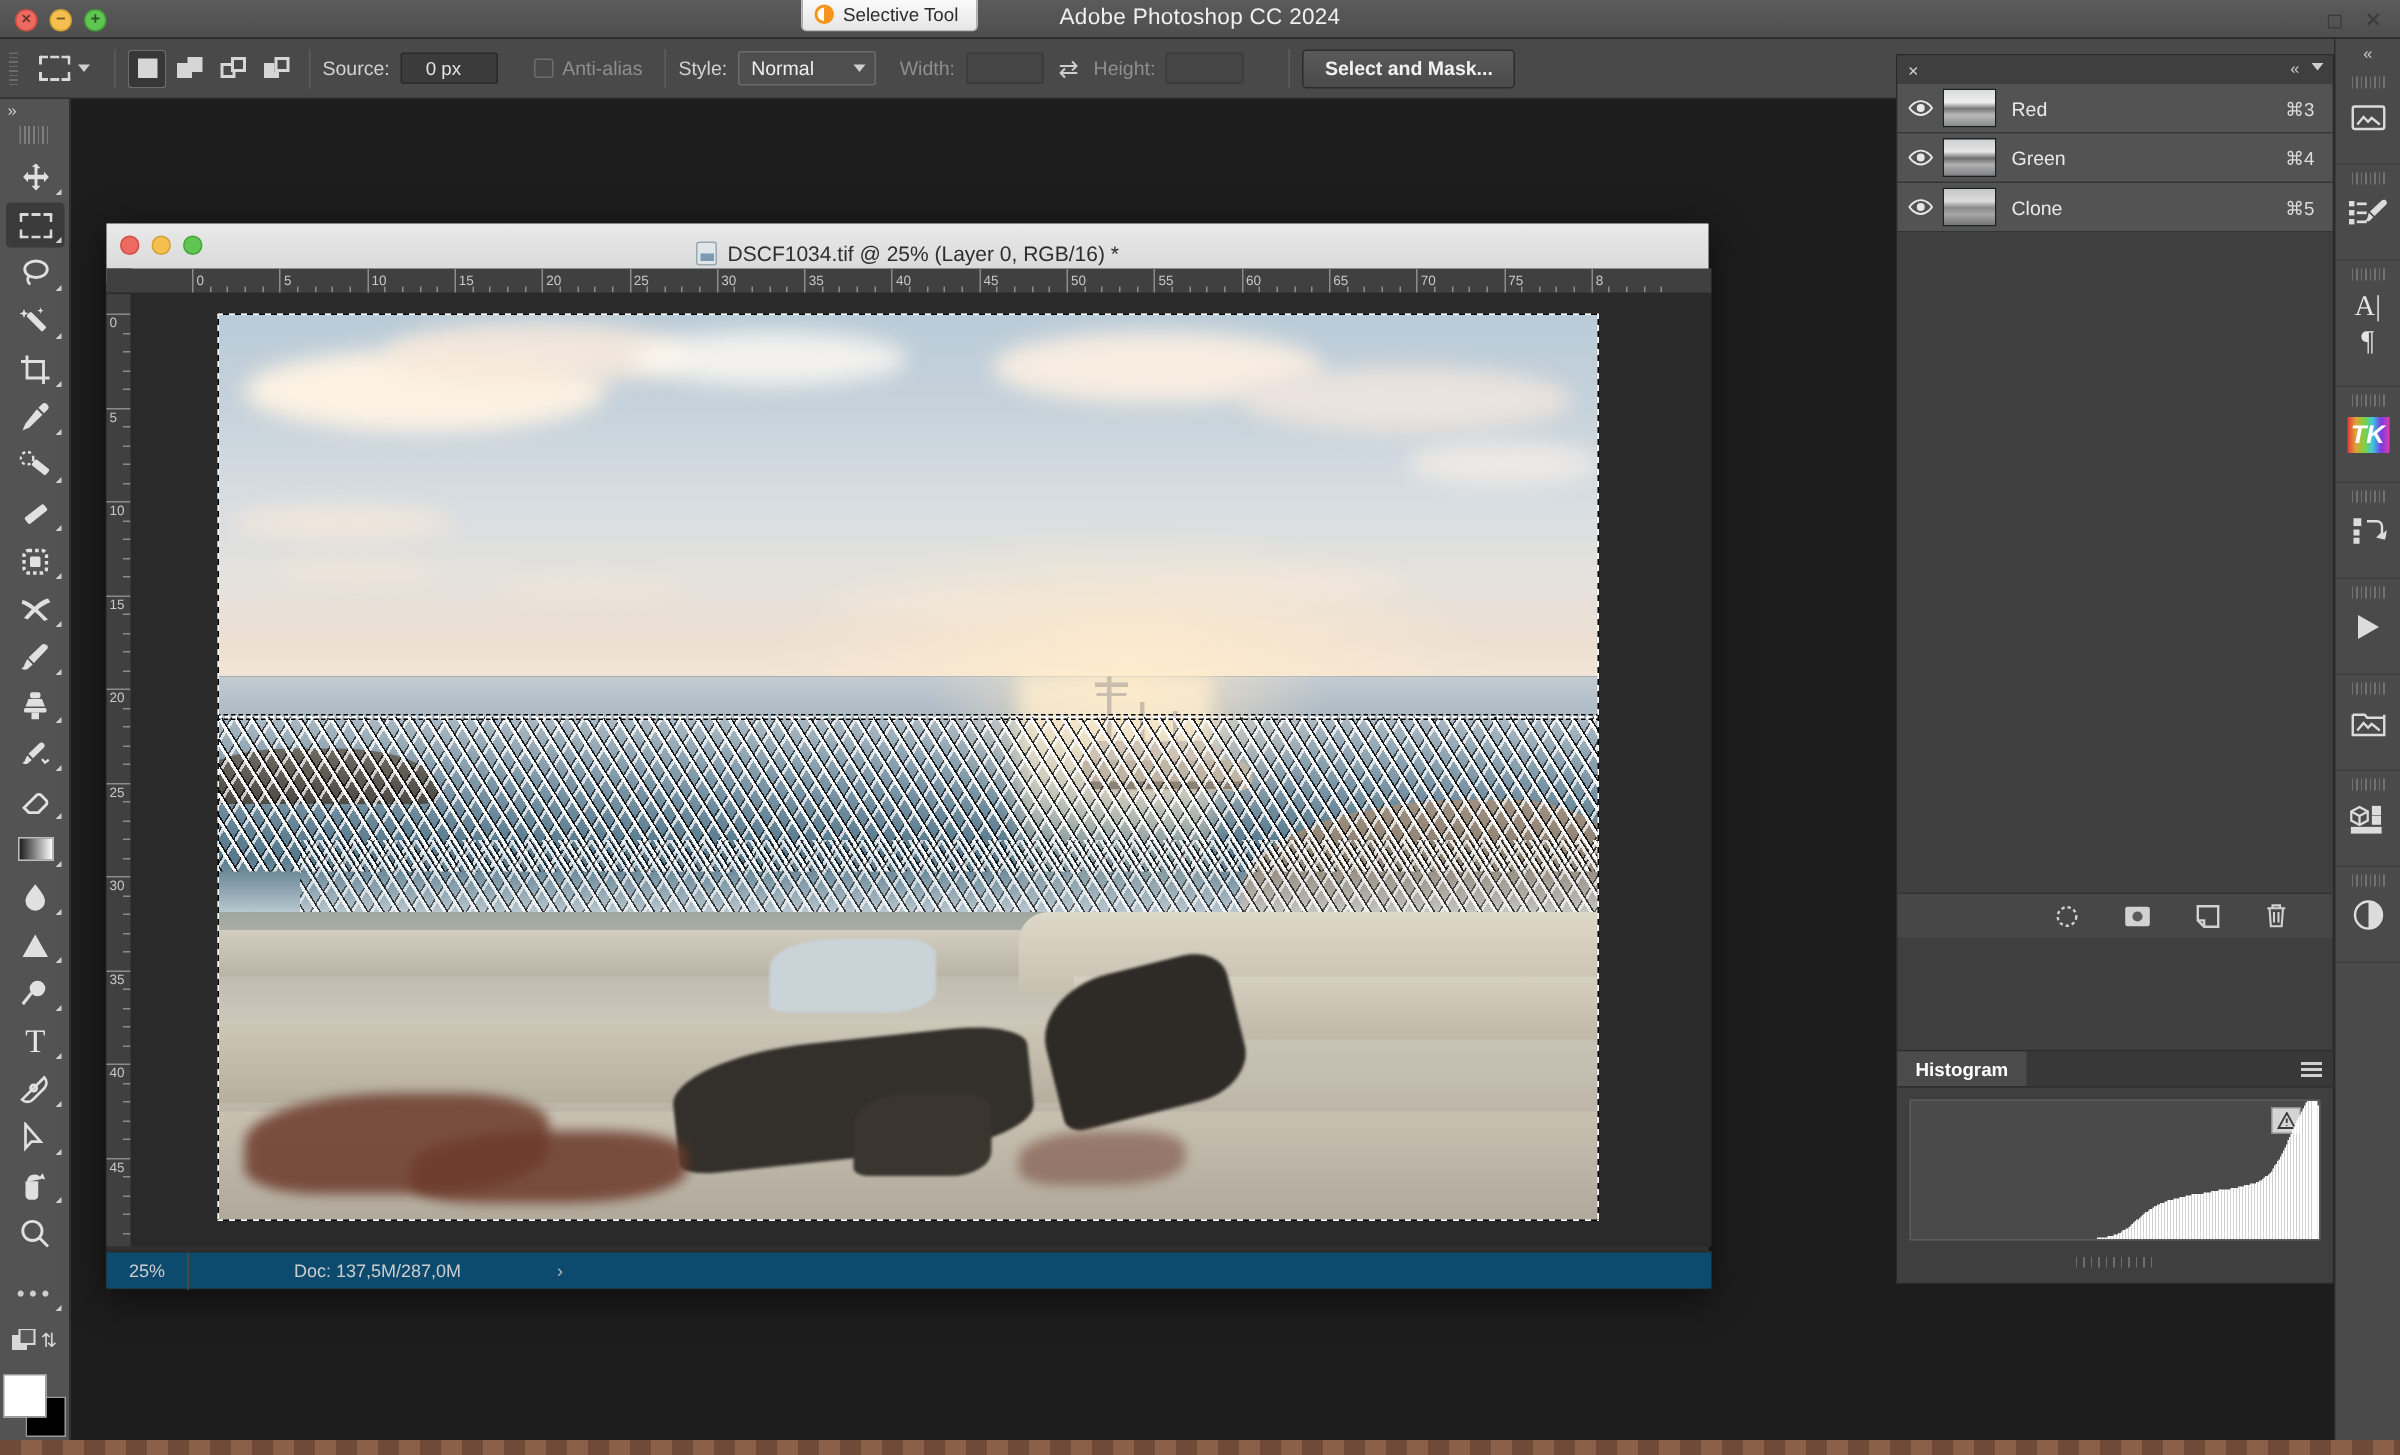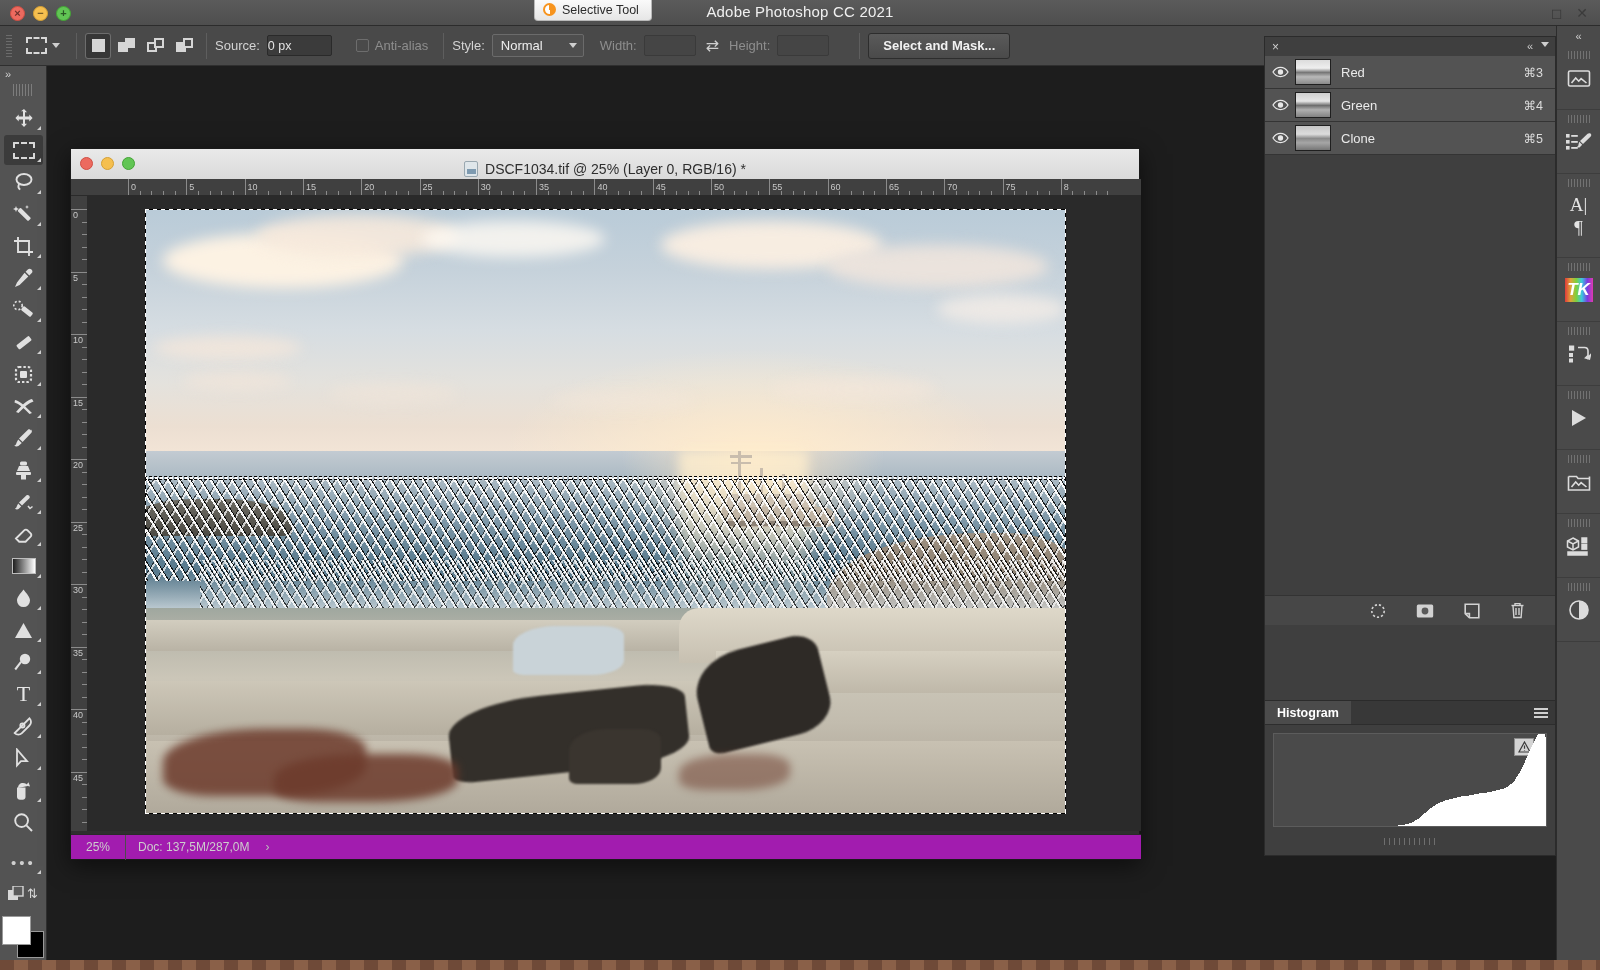--- a/index.html
+++ b/index.html
@@ -69,21 +69,21 @@
   .sq-b { position: absolute; width: 10px; height: 10px; background: #d6d6d6; left: 11px; top: 5px; }
   .sq-ao { position: absolute; width: 10px; height: 10px; border: 2px solid #d6d6d6; left: 4px; top: 9px; background: #494949; }
   .sq-bo { position: absolute; width: 10px; height: 10px; border: 2px solid #d6d6d6; left: 11px; top: 5px; background: #494949; }
   .sq-c1 { position: absolute; width: 10px; height: 10px; background: #d6d6d6; left: 4px; top: 9px; }
   .sq-c2 { position: absolute; width: 10px; height: 10px; border: 2px solid #d6d6d6; left: 11px; top: 5px; background: #494949; }
   .optlabel { font-size: 13px; color: #d3d3d3; margin-right: 7px; white-space: nowrap; }
   .optlabel.dim { color: #8e8e8e; }
   .txtfield {
     height: 21px; background: #3b3b3b; border: 1px solid #2a2a2a;
     border-radius: 2px; color: #e2e2e2; font-size: 12.5px;
-    display: flex; align-items: center; padding: 0 0;
+    display: flex; align-items: center; padding: 0 16px;
   }
   .txtfield.empty { background: #454545; border-color: #3a3a3a; }
   .cbox { width: 13px; height: 13px; border: 1px solid #6d6d6d; background: #4a4a4a;
           border-radius: 2px; margin-right: 6px; }
   .selectbox {
     height: 23px; min-width: 92px; background: #4e4e4e;
     border: 1px solid #6b6b6b; border-radius: 2px;
     display: flex; align-items: center; justify-content: space-between;
     padding: 0 6px 0 8px; color: #eee; font-size: 13px;
   }
@@ -231,26 +231,26 @@
     background:
       repeating-linear-gradient(90deg,#fff 0 4px,#000 4px 8px) top/100% 1px no-repeat,
       repeating-linear-gradient(90deg,#fff 0 4px,#000 4px 8px) bottom/100% 1px no-repeat,
       repeating-linear-gradient(180deg,#fff 0 4px,#000 4px 8px) left/1px 100% no-repeat,
       repeating-linear-gradient(180deg,#fff 0 4px,#000 4px 8px) right/1px 100% no-repeat;
     pointer-events: none;
   }
 
   .statusbar {
     position: absolute; left: 0; bottom: 0; width: 1070px; height: 25px;
-    background: #a21caf; border-top: 1px solid #2a2a2a;
-    display: flex; align-items: center; color: #cdcdcd; font-size: 12px;
+    background: #0c4a6e; border-top: 1px solid #2a2a2a;
+    display: flex; align-items: center; color: #cdcdcd; font-size: 12px; gap: 48px;
   }
   .sb-zoom { width: 55px; text-align: center; border-right: 1px solid #4d4d4d;
              height: 25px; display: flex; align-items: center; justify-content: center; }
-  .sb-doc { margin-left: 12px; text-align: center; }
+  .sb-doc { margin-left: 22px; text-align: center; }
   .sb-arrow { margin-left: 16px; color: #bdbdbd; }
 
   
   .dock {
     position: absolute; right: 44px; top: 36px; width: 292px; height: 820px;
     background: #3f3f3f; border: 1px solid #2b2b2b;
   }
   .dock-top { height: 19px; position: relative; background: #3f3f3f; }
   .dock-x { position: absolute; left: 7px; top: 3px; color: #cfcfcf; font-size: 12px; }
   .dock-collapse { position: absolute; right: 22px; top: 3px; color: #cfcfcf; font-size: 11px; }
@@ -326,21 +326,21 @@
       <div class="tl red">
           <span>×</span>
         </div>
       <div class="tl yel">
           <span>−</span>
         </div>
       <div class="tl grn">
           <span>+</span>
         </div>
     </div>
-    <div class="app-title">Adobe Photoshop CC 2021</div>
+    <div class="app-title">Adobe Photoshop CC 2024</div>
     <div class="winctl">
       <span>◻</span>
       <span>✕</span>
     </div>
   </div>
   <div class="tooltip-tab">
     <span class="ps-dot"></span>
     <span>Selective Tool</span>
   </div>
 

